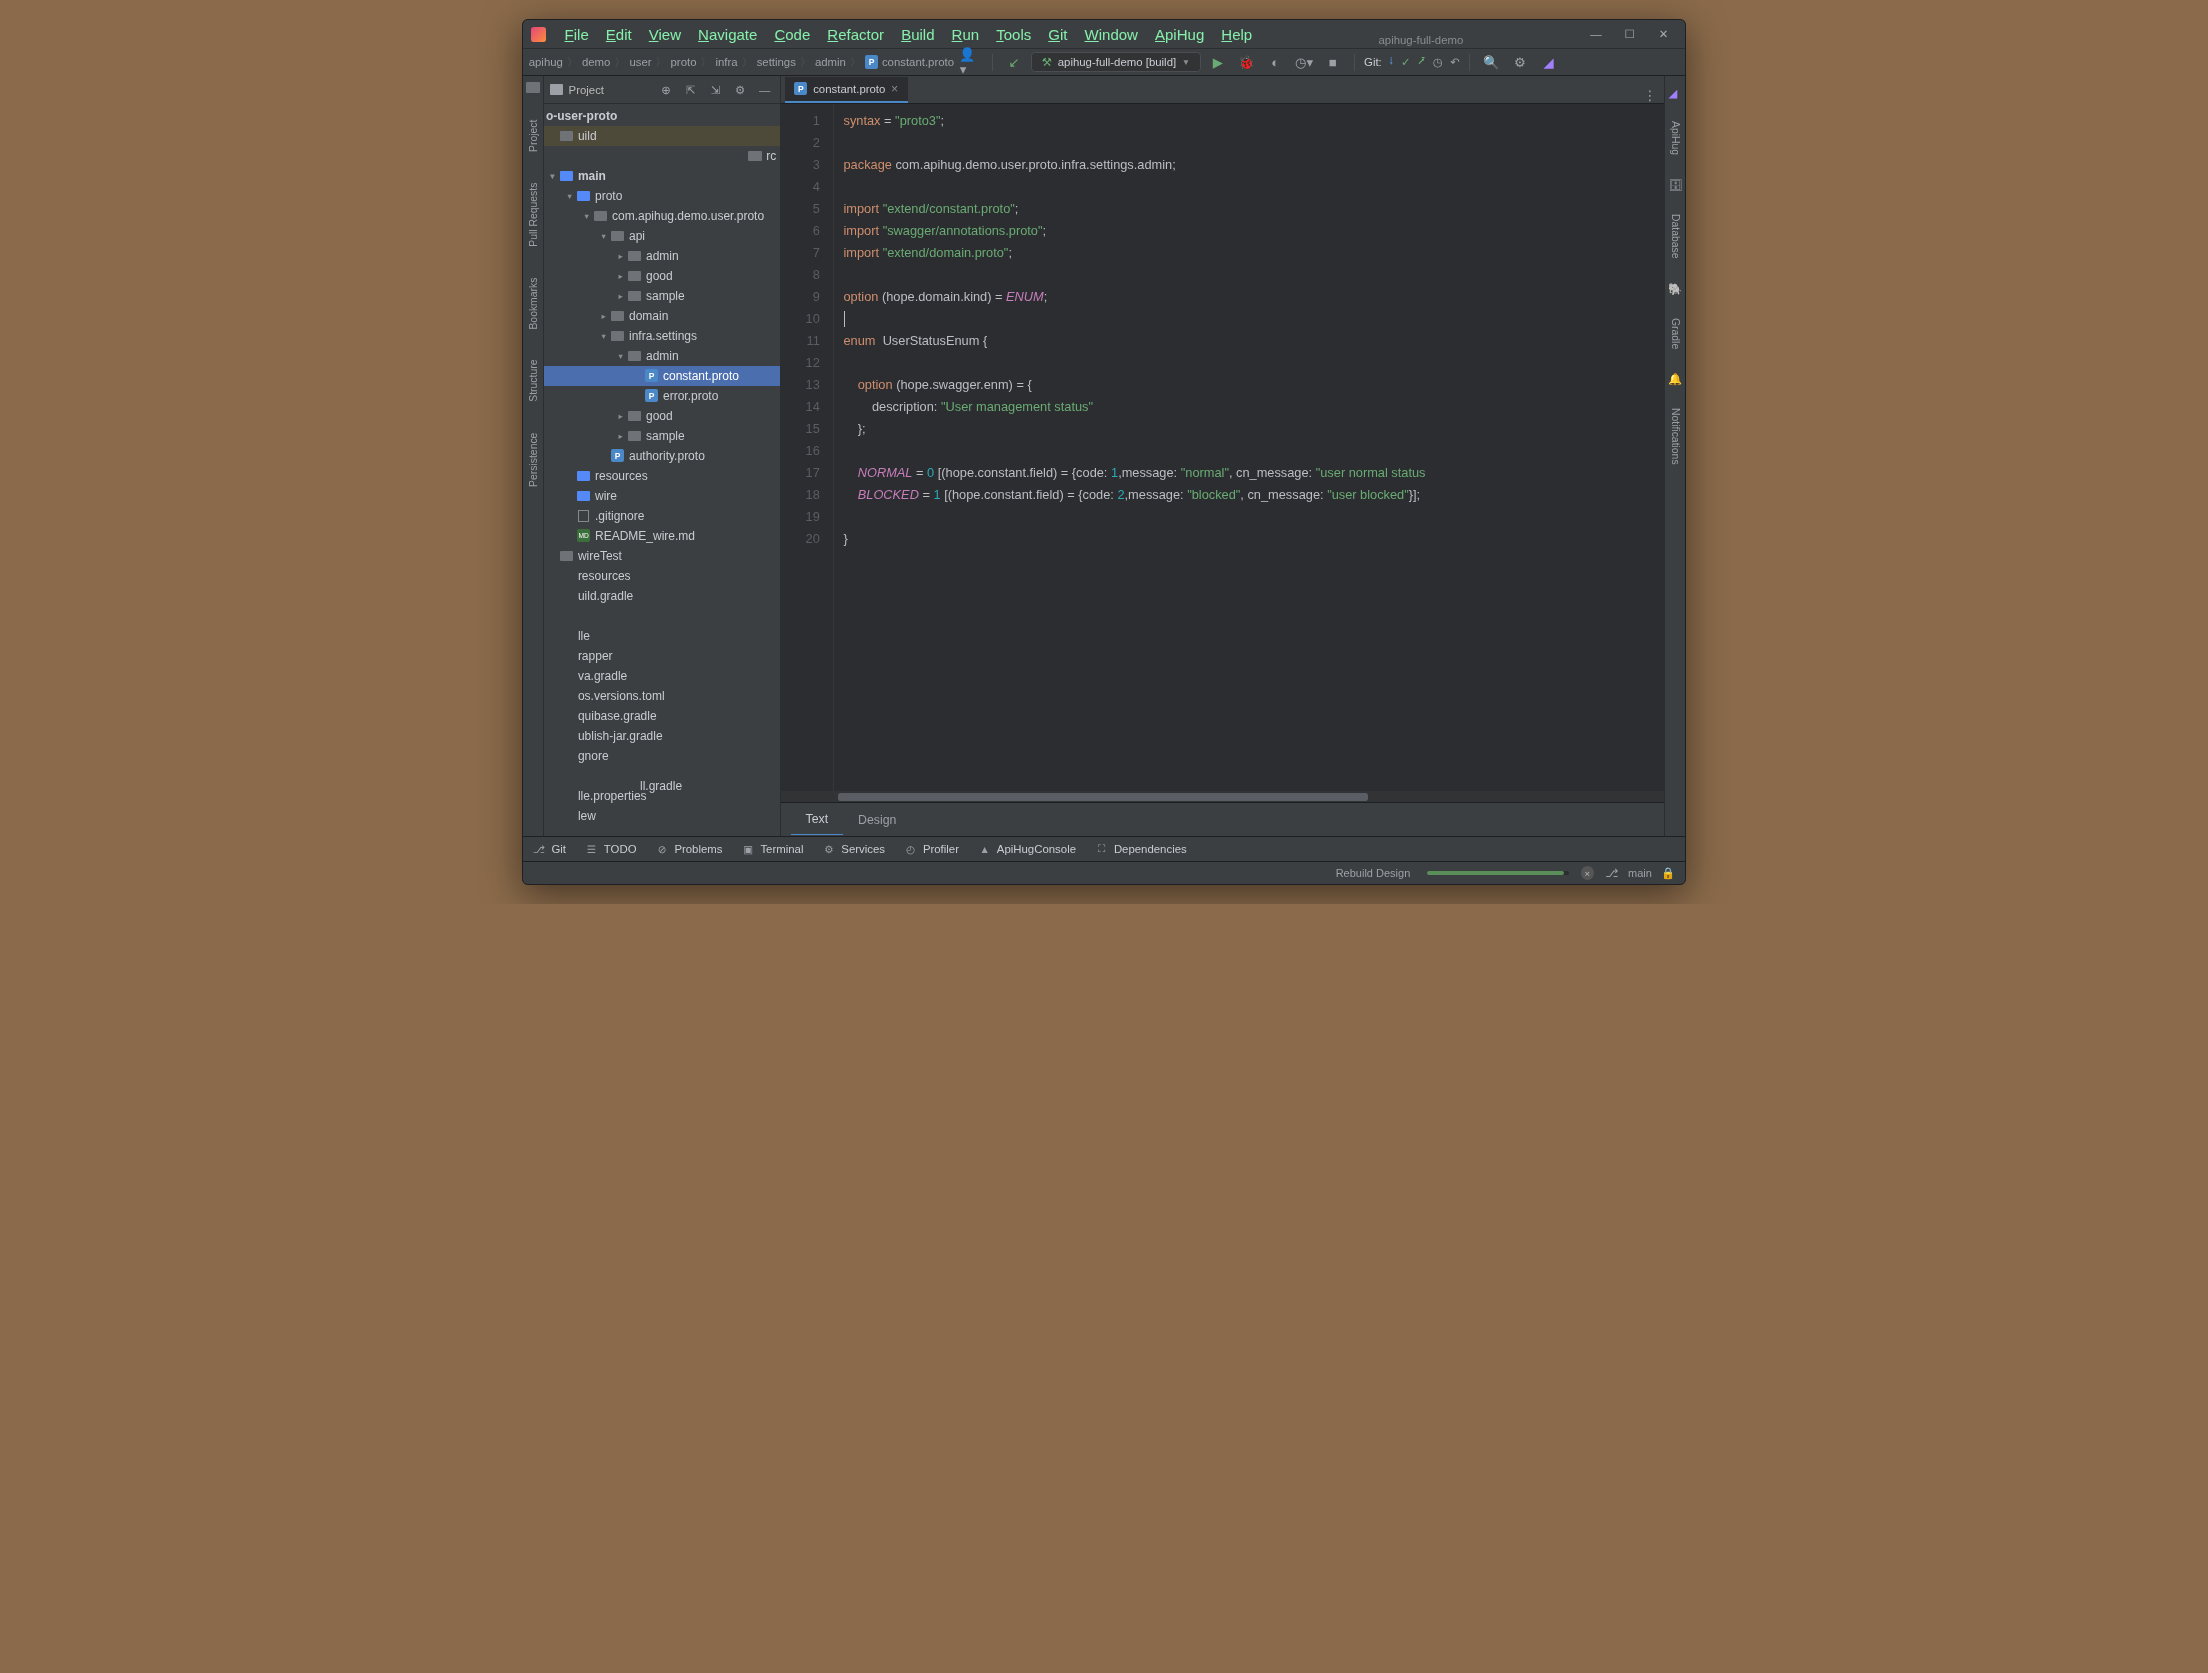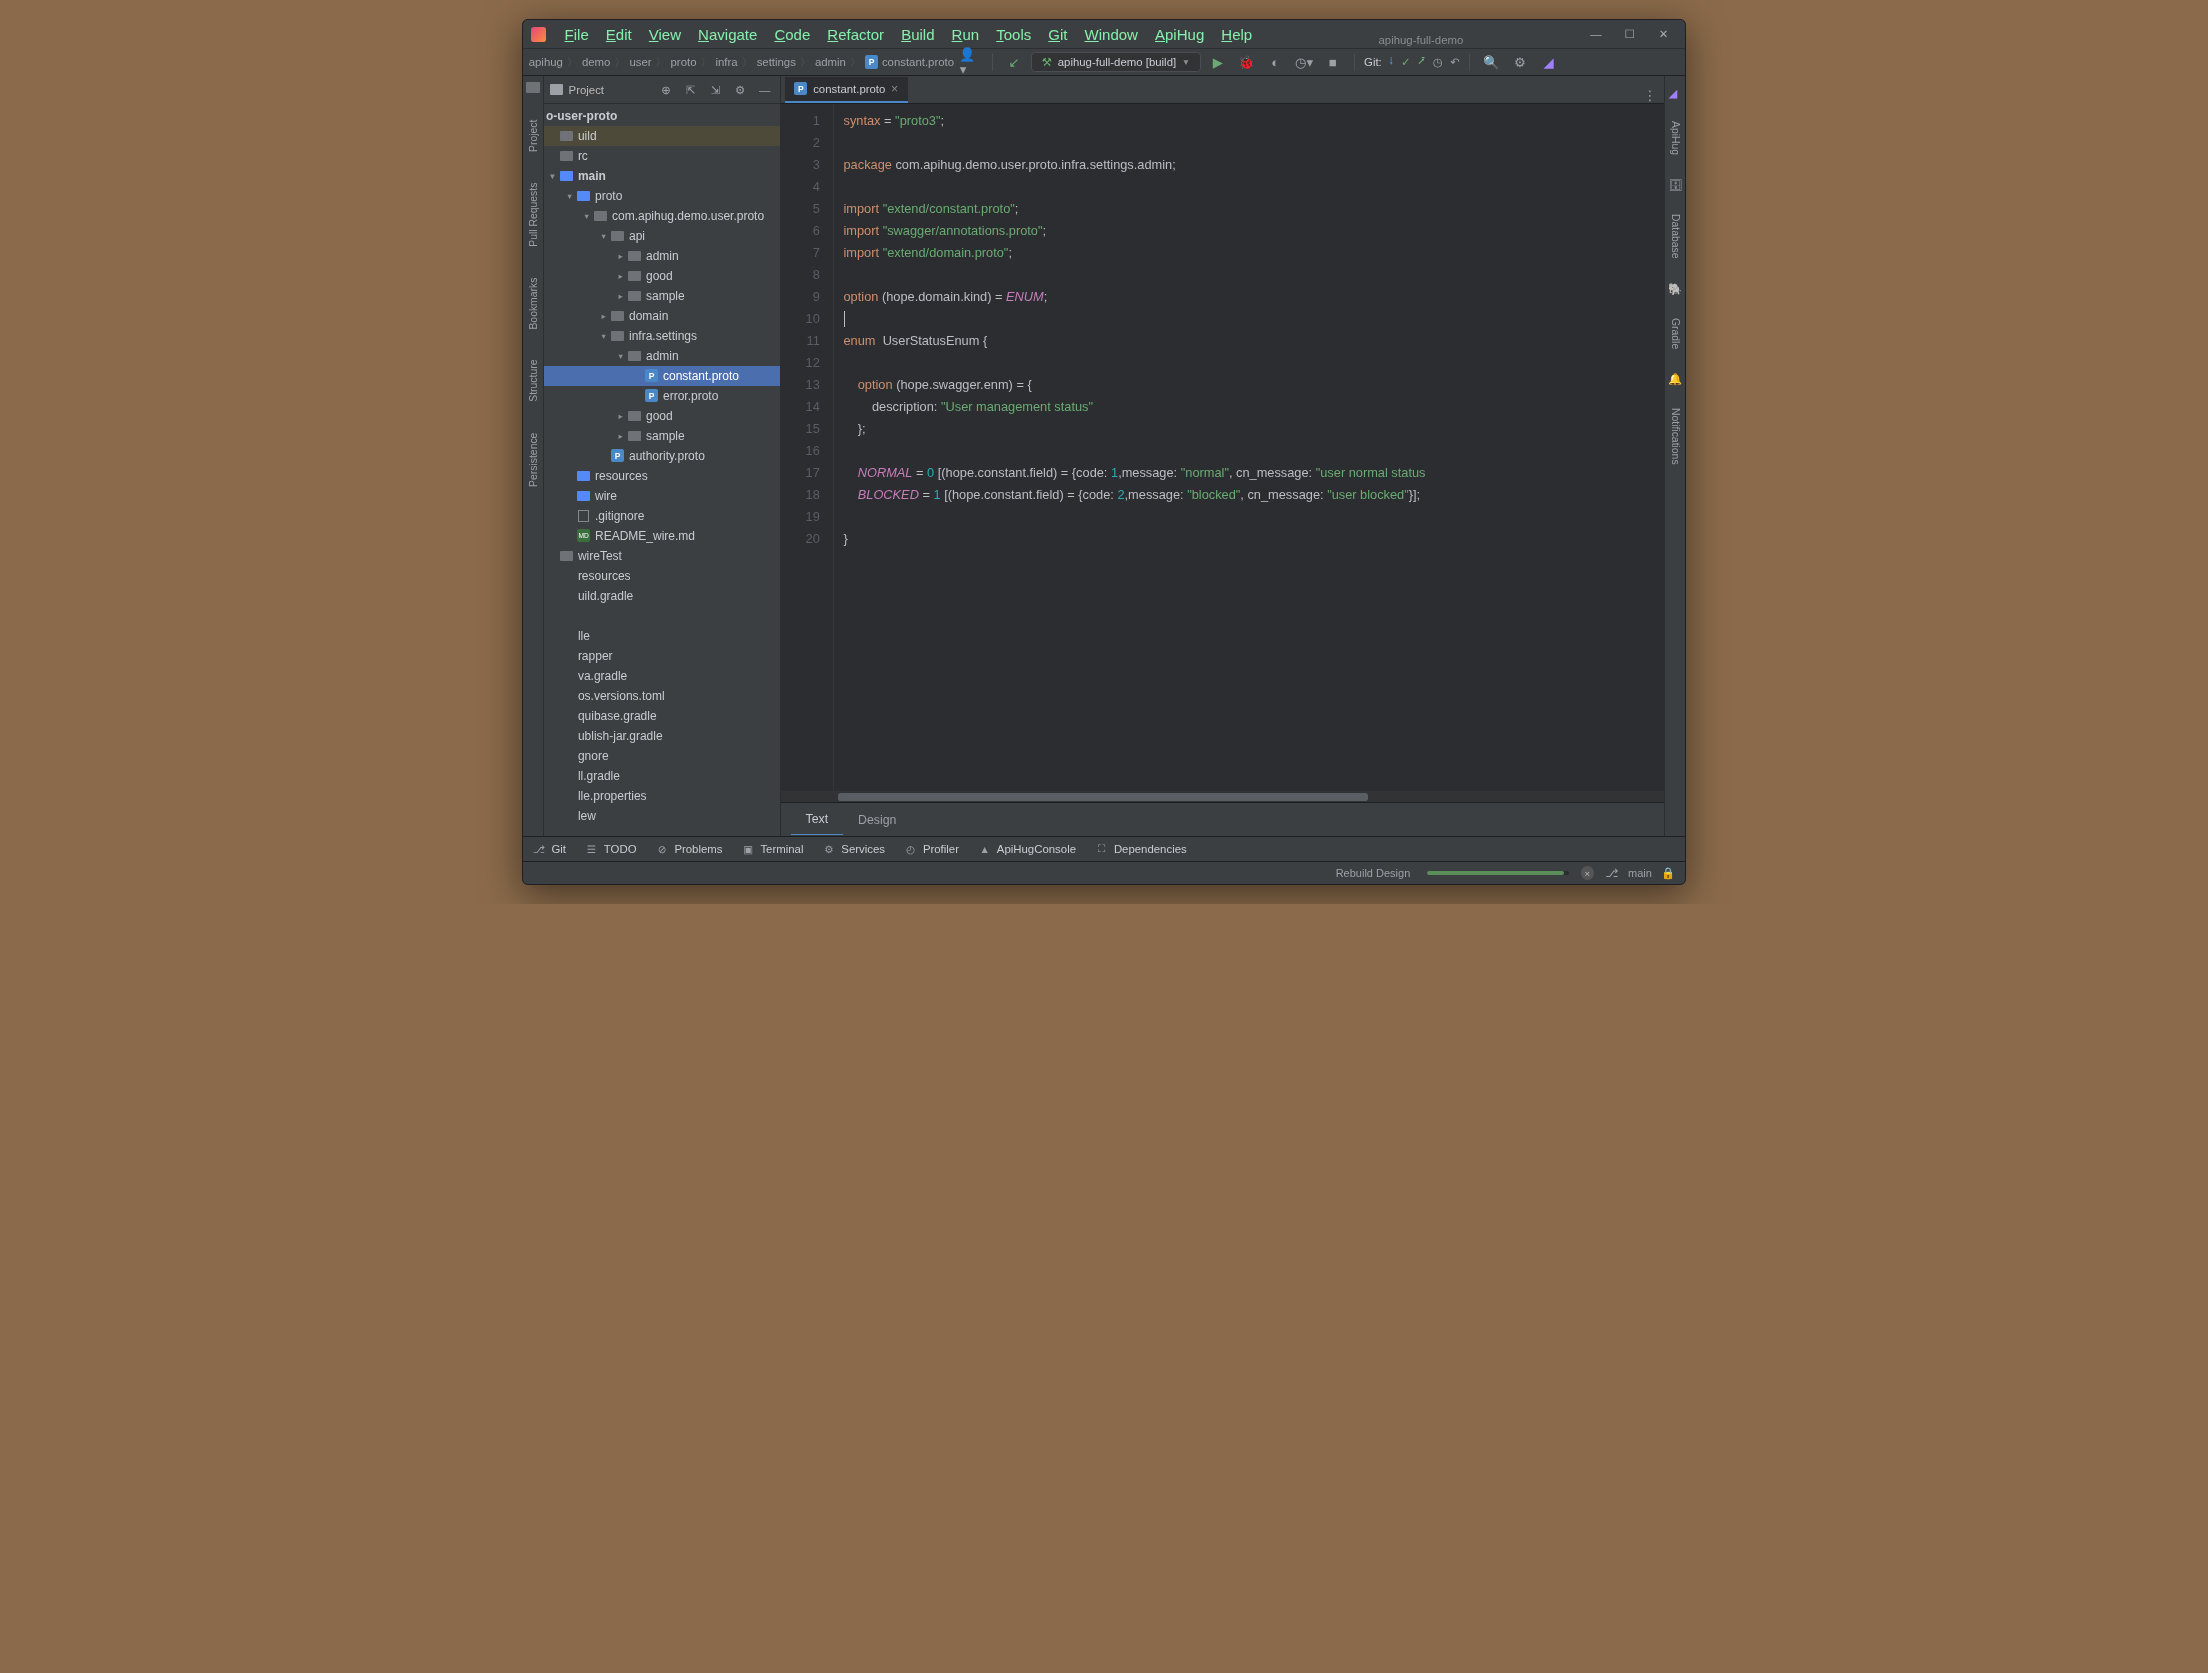--- a/index.html
+++ b/index.html
@@ -201,21 +201,21 @@
         <div class="tree-row bold" style="padding-left:1.9px">
           <span>o-user-proto</span>
         </div>
       <div class="tree-row hl" style="padding-left: 1.9px;">
             <span class="arrow"></span>
             <span class="icon">
               <div class="ic-folder"></div>
             </span>
             <span>uild</span>
           </div>
-          <div class="tree-row" style="padding-left: 1.9px;">
+          <div class="tree-row" style="padding-left: 1.9px; justify-content: flex-end;">
             <span class="arrow"></span>
             <span class="icon">
               <div class="ic-folder"></div>
             </span>
             <span>rc</span>
           </div>
           <div class="tree-row bold" style="padding-left: 1.9px;">
             <span class="arrow">▾</span>
             <span class="icon">
               <div class="ic-folder-blue"></div>
@@ -398,21 +398,21 @@
           <div class="tree-row" style="padding-left: 1.9px;">
             <span class="arrow"></span>
             <span class="icon"></span>
             <span>ublish-jar.gradle</span>
           </div>
           <div class="tree-row" style="padding-left: 1.9px;">
             <span class="arrow"></span>
             <span class="icon"></span>
             <span>gnore</span>
           </div>
-          <div class="tree-row" style="padding-left: 1.9px;">
+          <div class="tree-row" style="padding-left: 1.9px; flex-direction: column;">
             <span class="arrow"></span>
             <span class="icon"></span>
             <span>ll.gradle</span>
           </div>
           <div class="tree-row" style="padding-left: 1.9px;">
             <span class="arrow"></span>
             <span class="icon"></span>
             <span>lle.properties</span>
           </div>
           <div class="tree-row" style="padding-left: 1.9px;">

